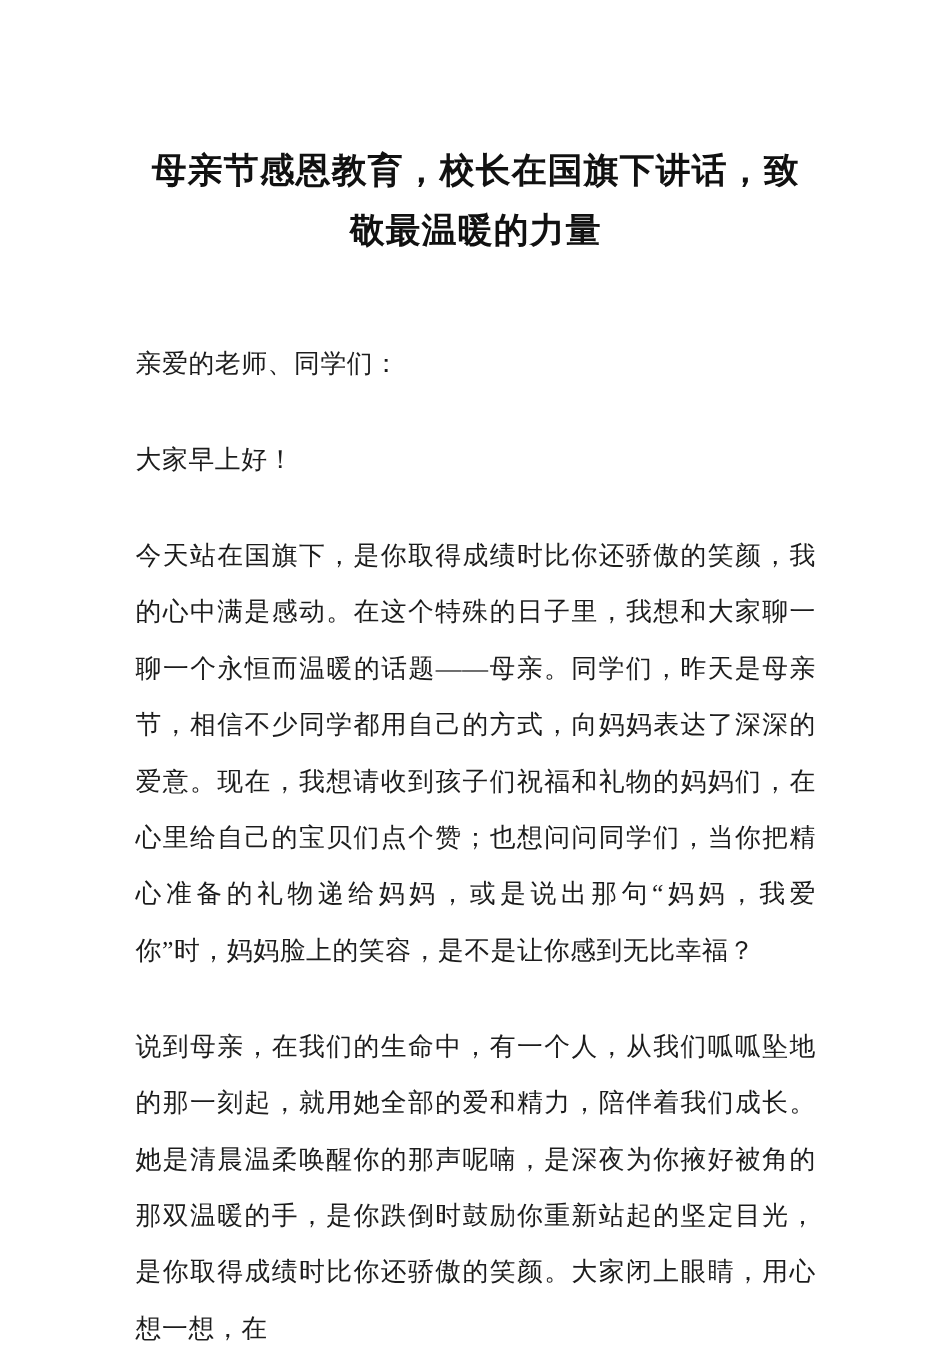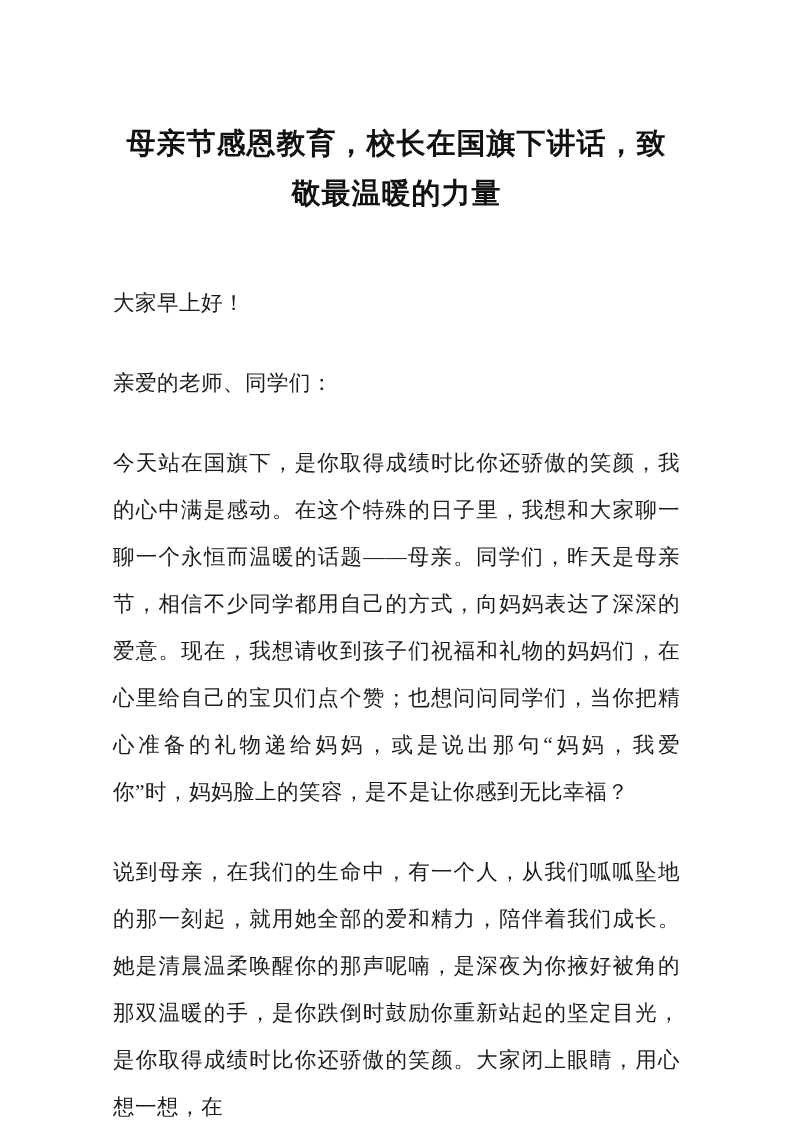--- a/index.html
+++ b/index.html
@@ -39,20 +39,20 @@
     .para:last-child {
       margin-bottom: 0;
     }
   </style>
 </head>
 <body>
 
 <div class="page">
   <h1 class="doc-title">母亲节感恩教育，校长在国旗下讲话，致敬最温暖的力量</h1>
 
+  <p class="para">亲爱的老师、同学们：</p>
+
   <p class="para">大家早上好！</p>
-
-  <p class="para">亲爱的老师、同学们：</p>
 
   <p class="para">今天站在国旗下，是你取得成绩时比你还骄傲的笑颜，我的心中满是感动。在这个特殊的日子里，我想和大家聊一聊一个永恒而温暖的话题——母亲。同学们，昨天是母亲节，相信不少同学都用自己的方式，向妈妈表达了深深的爱意。现在，我想请收到孩子们祝福和礼物的妈妈们，在心里给自己的宝贝们点个赞；也想问问同学们，当你把精心准备的礼物递给妈妈，或是说出那句“妈妈，我爱你”时，妈妈脸上的笑容，是不是让你感到无比幸福？</p>
 
   <p class="para">说到母亲，在我们的生命中，有一个人，从我们呱呱坠地的那一刻起，就用她全部的爱和精力，陪伴着我们成长。她是清晨温柔唤醒你的那声呢喃，是深夜为你掖好被角的那双温暖的手，是你跌倒时鼓励你重新站起的坚定目光，是你取得成绩时比你还骄傲的笑颜。大家闭上眼睛，用心想一想，在</p>
 </div>
 
 </body></html>

